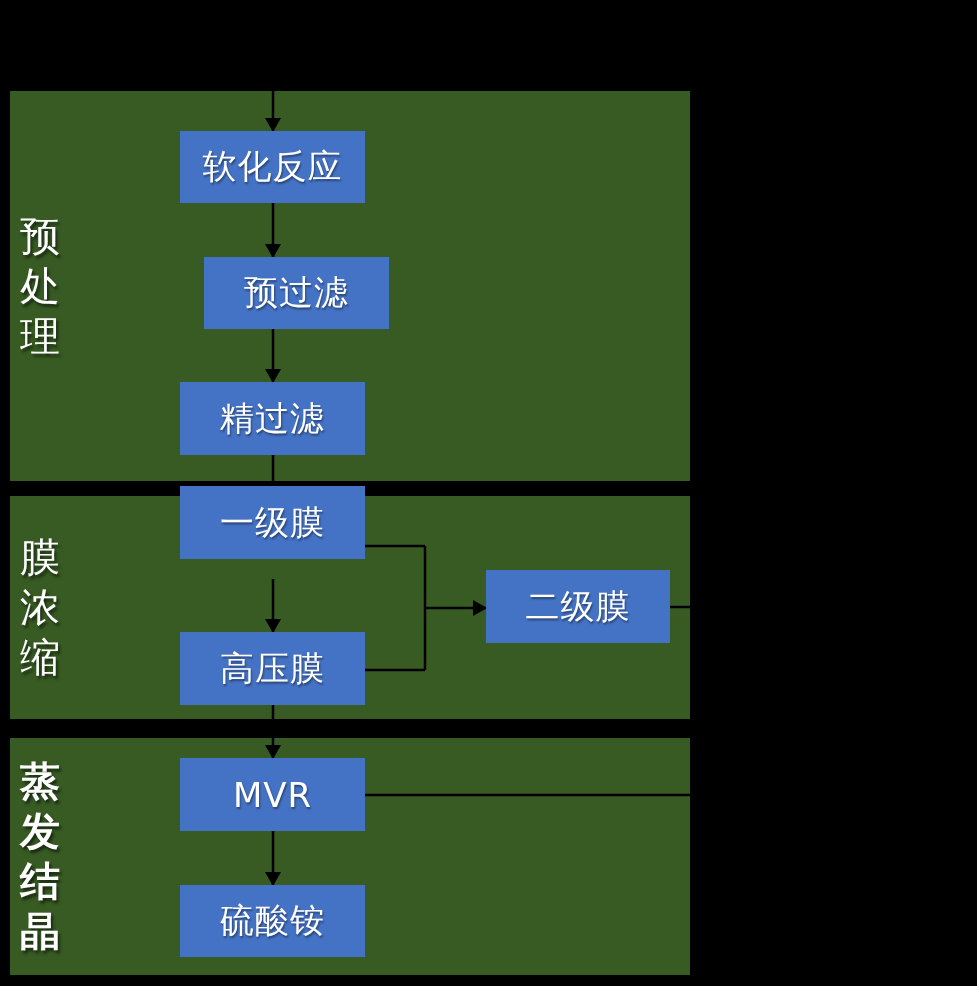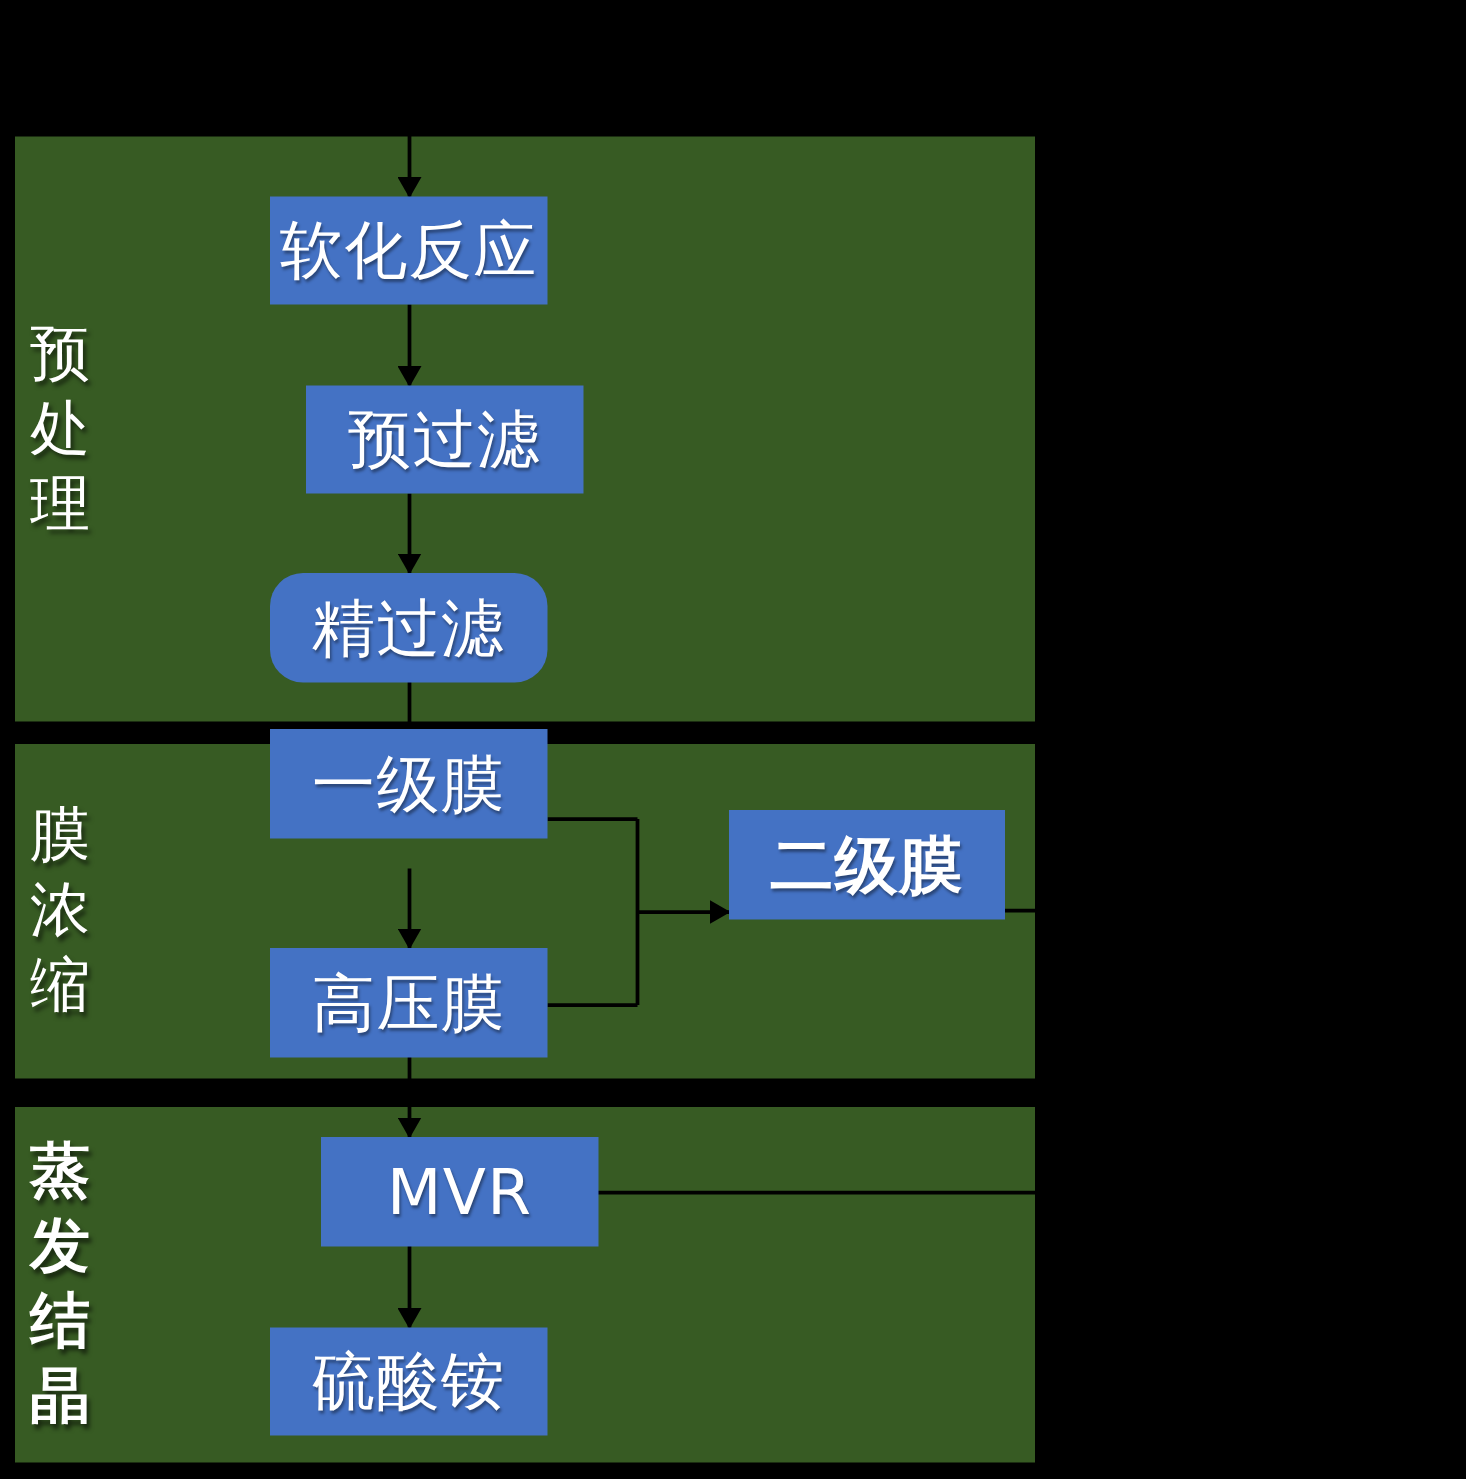--- a/index.html
+++ b/index.html
@@ -23,31 +23,31 @@
   #lab2 { top:532px; }
   #lab3 { top:756px;font-weight:bold; }
 
   #connectors { position:absolute; left:0; top:0; z-index:2; pointer-events:none; }
   #connectors path { stroke:#000; stroke-width:2.5; fill:none; }
 
   .node {
     position:absolute; left:180px; width:185px; height:72px;
     background:#4472C4; color:#fff;
     display:flex; align-items:center; justify-content:center;
-    font-size:42px; letter-spacing:1px;
+    font-size:34px; letter-spacing:1px;
     text-shadow:1px 2px 2px rgba(0,0,0,.4);
     z-index:4;
   }
   #n-soft  { top:131px; }
   #n-pre   { top:257px;margin-left:24px; }
-  #n-fine  { top:382px; height:73px;border-radius:22px; }
+  #n-fine  { top:382px; height:73px; }
   #n-st1   { top:486px; height:73px; }
   #n-hp    { top:632px; height:73px; }
-  #n-st2   { top:540px; left:486px; width:184px; height:73px;font-weight:bold; }
-  #n-mvr   { top:758px; height:73px;margin-left:34px; }
+  #n-st2   { top:570px; left:486px; width:184px; height:73px; }
+  #n-mvr   { top:758px; height:73px; }
   #n-amm   { top:885px; }
 </style>
 </head>
 <body>
 
 <div id="canvas">
 
   <div class="section" id="sec1"></div>
   <div class="section" id="sec2"></div>
   <div class="section" id="sec3"></div>

